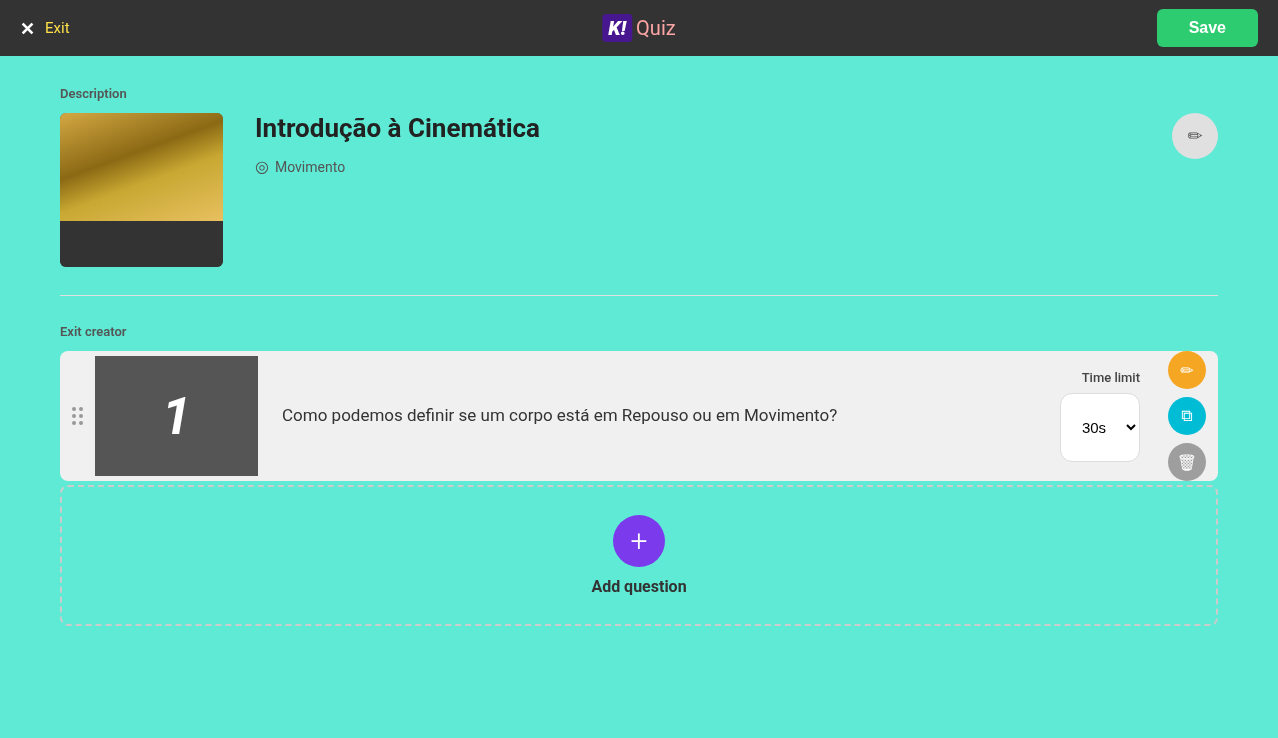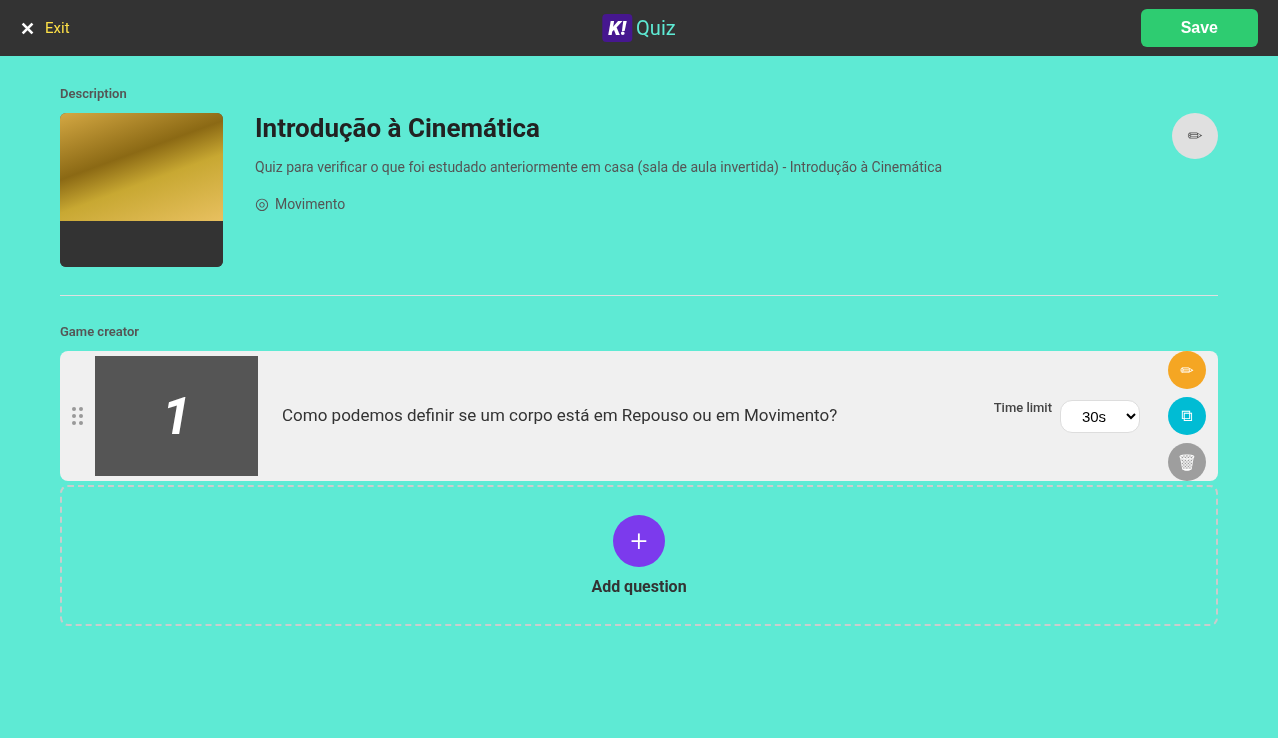--- a/index.html
+++ b/index.html
@@ -49,30 +49,30 @@
     .logo-k {
       background: #46178f;
       color: #fff;
       font-size: 20px;
       font-weight: 900;
       font-style: italic;
       border-radius: 4px;
       padding: 2px 6px;
     }
     .logo-quiz {
-      color: #5eead4;
+      color: #fca5a5;
       font-size: 20px;
       font-weight: 400;
     }
     .save-btn {
       background: #2ecc71;
       color: #fff;
       border: none;
       border-radius: 6px;
-      padding: 10px 40px;
+      padding: 10px 32px;
       font-size: 16px;
       font-weight: 600;
       cursor: pointer;
     }
 
     
     .main {
       background: #5eead4;
       min-height: calc(738px - 56px);
       padding: 30px 60px;
@@ -216,37 +216,37 @@
       flex: 1;
       padding: 0 24px;
     }
     .question-text {
       font-size: 17px;
       color: #333;
       line-height: 1.5;
     }
     .time-limit-section {
       display: flex;
-      flex-direction: row;
-      align-items: flex-start;
+      flex-direction: column;
+      align-items: flex-end;
       gap: 8px;
       padding: 0 16px;
       min-width: 100px;
     }
     .time-limit-label {
       font-size: 13px;
       color: #444;
       font-weight: 500;
       text-align: center;
     }
     .time-select {
       background: #fff;
       border: 1px solid #ddd;
       border-radius: 12px;
-      padding: 6px 10px;
+      padding: 24px 10px;
       font-size: 15px;
       cursor: pointer;
       min-width: 80px;
       text-align: center;
       appearance: auto;
     }
 
     
     .action-btns {
       display: flex;
@@ -336,34 +336,33 @@
 <div class="main">
 
   <div class="section-label">Description</div>
   <div class="description-card">
     <div class="quiz-thumbnail">
       <div class="cycling-img"></div>
       <div class="cycling-bottom"></div>
     </div>
     <div class="quiz-info">
       <div class="quiz-title">Introdução à Cinemática</div>
-      <div class="quiz-desc">Quiz para verificar o que foi estudado anteriormente em casa (sala de aula invertida) - Introdução à Cinemática</div>
       <div class="quiz-audience">
         <span class="audience-icon">◎</span>
         <span>Movimento</span>
       </div>
     </div>
     <button class="edit-btn-circle">
       <span class="pencil-icon">✏</span>
     </button>
   </div>
 
   <hr class="divider">
 
-  <div class="game-creator-label">Game creator</div>
+  <div class="game-creator-label">Exit creator</div>
 
   <div class="question-card">
     <div class="drag-handle">
       <div class="drag-dot-row">
         <div class="drag-dot"></div>
         <div class="drag-dot"></div>
       </div>
       <div class="drag-dot-row">
         <div class="drag-dot"></div>
         <div class="drag-dot"></div>

